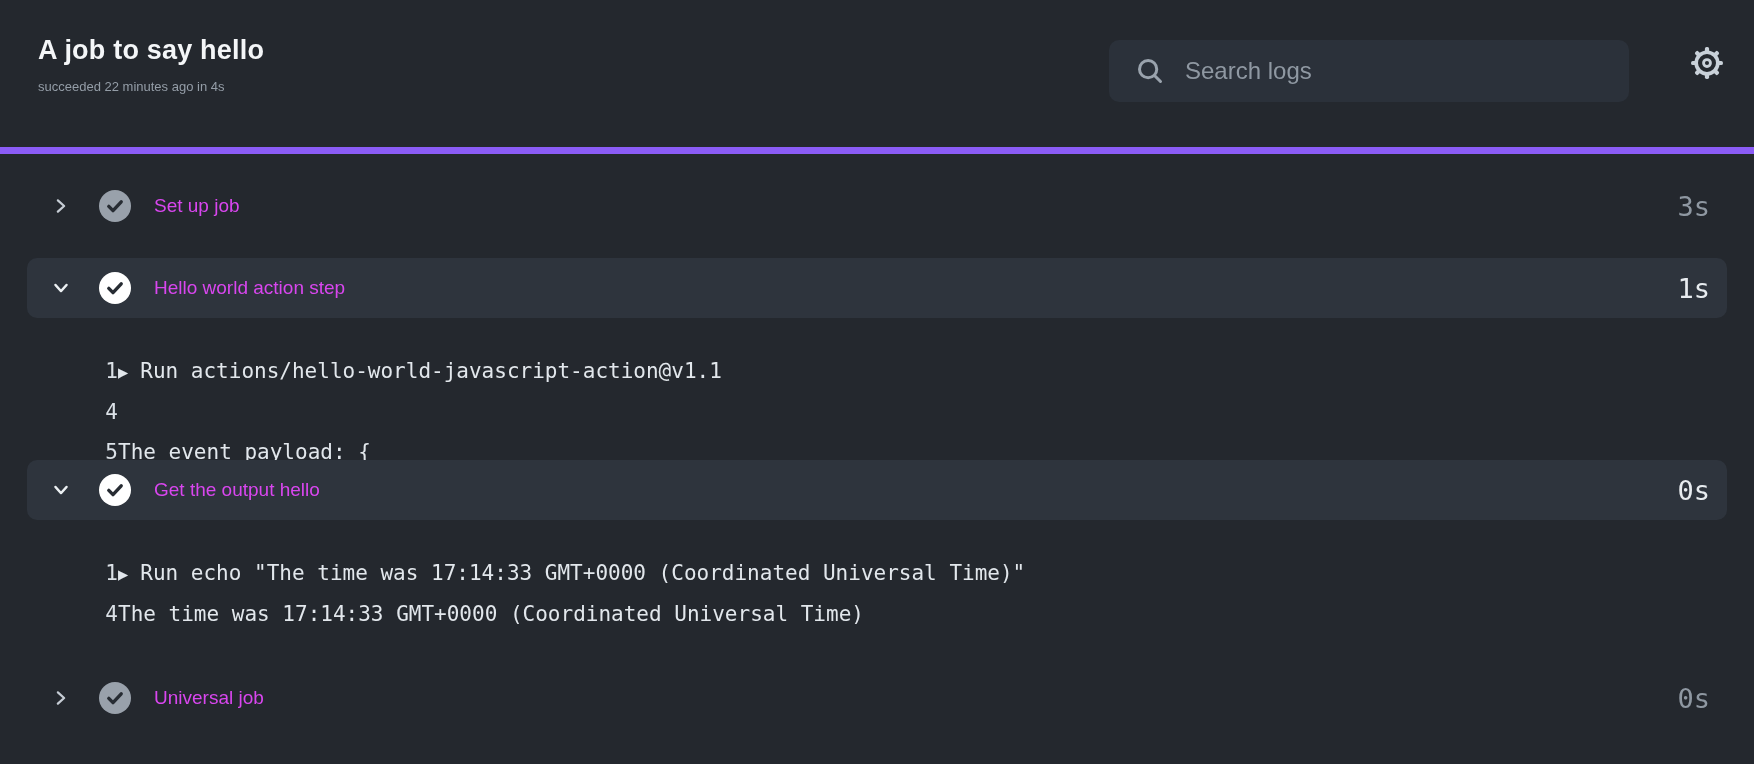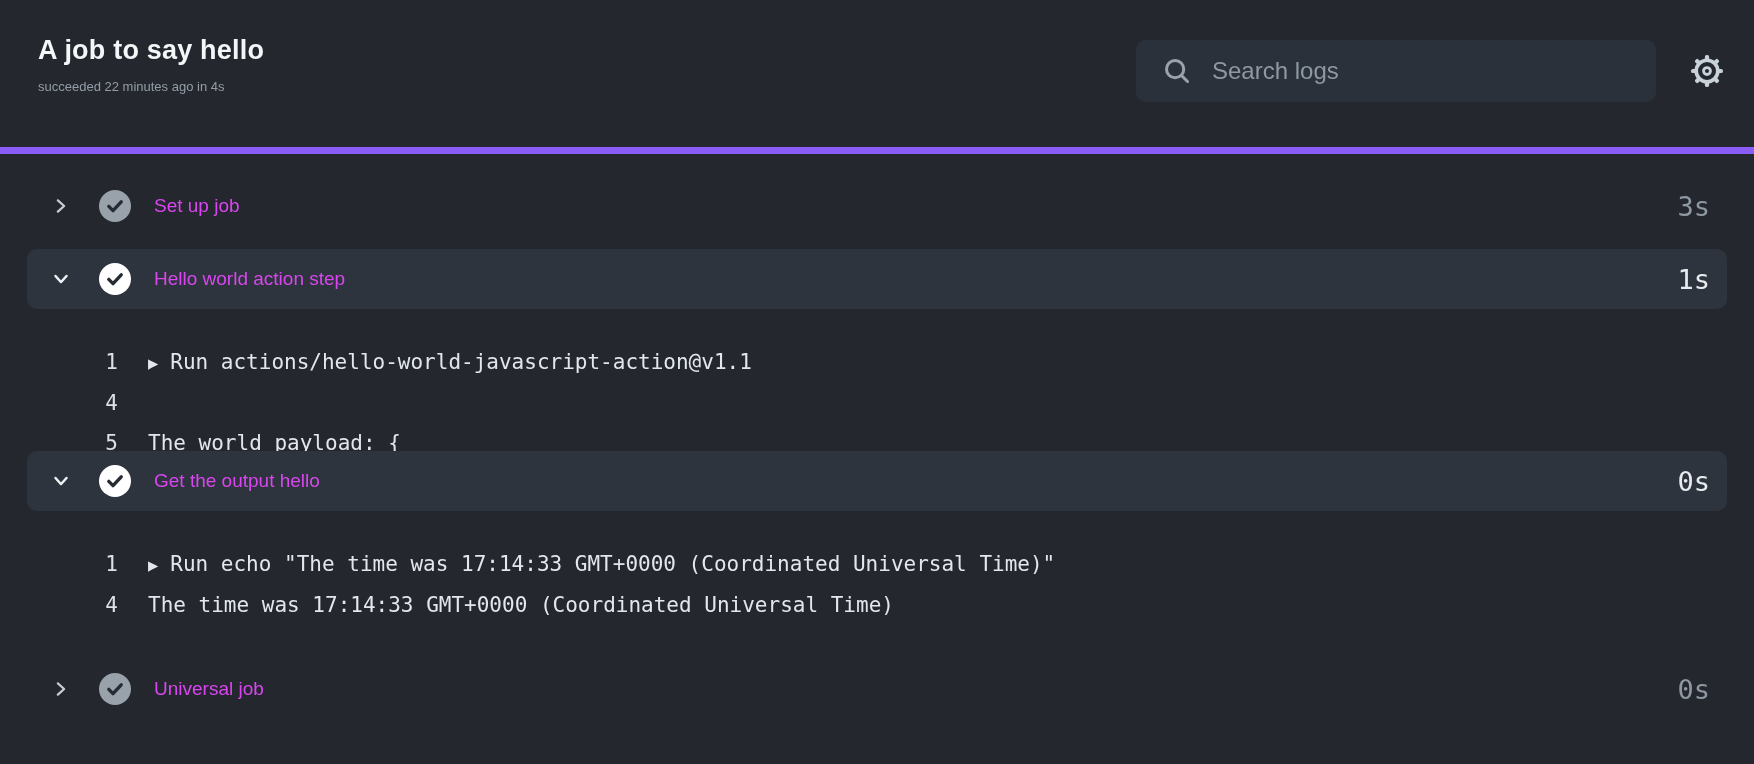--- a/index.html
+++ b/index.html
@@ -19,21 +19,21 @@
     padding:34px 24px 0 38px;
     border-bottom:7px solid #8b5cf6;
   }
   .job-meta{display:flex;flex-direction:column;}
   .job-title{
     font-size:27px;font-weight:700;color:#f4f6f8;line-height:32px;letter-spacing:.2px;
   }
   .job-status{
     margin-top:9px;font-size:13px;color:#949da7;line-height:24px;
   }
-  .header-right{margin-left:auto;display:flex;align-items:center;margin-top:6px;}
+  .header-right{margin-left:auto;display:flex;align-items:flex-start;margin-top:6px;gap:27px;}
   .search-box{
     display:flex;align-items:center;
     width:520px;height:62px;box-sizing:border-box;
     background:#2b313a;border-radius:10px;
     padding:0 18px 0 26px;
   }
   .search-box .mag{flex:0 0 auto;margin-right:18px;display:flex;}
   .search-input{
     flex:1;background:transparent;border:none;outline:none;
     font-family:"Liberation Sans", sans-serif;
@@ -58,34 +58,34 @@
   .chev{flex:0 0 auto;width:20px;display:flex;justify-content:center;margin-right:28px;}
   .status-circle{flex:0 0 auto;width:32px;height:32px;margin-right:23px;display:flex;}
   .step-label{font-size:19px;color:#d946ef;line-height:28px;}
   .step-duration{
     margin-left:auto;
     font-family:"DejaVu Sans Mono", monospace;
     font-size:27px;color:#8f98a2;
   }
   .step-row.expanded .step-duration{color:#e8ecf0;}
   .row1{margin-top:22px;}
-  .row2{margin-top:13px;}
+  .row2{margin-top:22px;}
   
   .log-block{
     font-family:"DejaVu Sans Mono", monospace;
     font-size:21px;color:#e2e7ec;
     line-height:40px;
   }
   .log-block.clipped{height:142px;overflow:hidden;box-sizing:border-box;padding-top:33px;}
   .log-block.open{padding:33px 0 34px 0;}
   .log-line{display:flex;white-space:pre;}
   .log-num{
     flex:0 0 91px;text-align:right;color:#dbe1e7;cursor:pointer;
   }
-  .log-text{margin-left:30px;}
+  .log-text{}
   .run-prefix{font-size:17px;margin-right:12px;}
 </style>
 </head>
 <body>
 
 <div class="app">
 
   <div class="header">
     <div class="job-meta">
       <div class="job-title">A job to say hello</div>
@@ -159,21 +159,21 @@
     <div class="log-block clipped">
       <div class="log-line">
         <span class="log-num">1</span>
         <span class="log-text"><span class="run-prefix">▶</span><span>Run actions/hello-world-javascript-action@v1.1</span></span>
       </div>
       <div class="log-line">
         <span class="log-num">4</span>
       </div>
       <div class="log-line">
         <span class="log-num">5</span>
-        <span class="log-text"><span>The world payload: {</span></span>
+        <span class="log-text"><span>The event payload: {</span></span>
       </div>
     </div>
 
     <div class="step-row expanded">
       <span class="chev">
         <svg width="20" height="20" viewBox="0 0 16 16" fill="none">
           <path d="M3.5 5.5 L8 10.5 L12.5 5.5" stroke="#ecf0f3" stroke-width="1.8" stroke-linecap="round" stroke-linejoin="round"></path>
         </svg>
       </span>
       <span class="status-circle">

